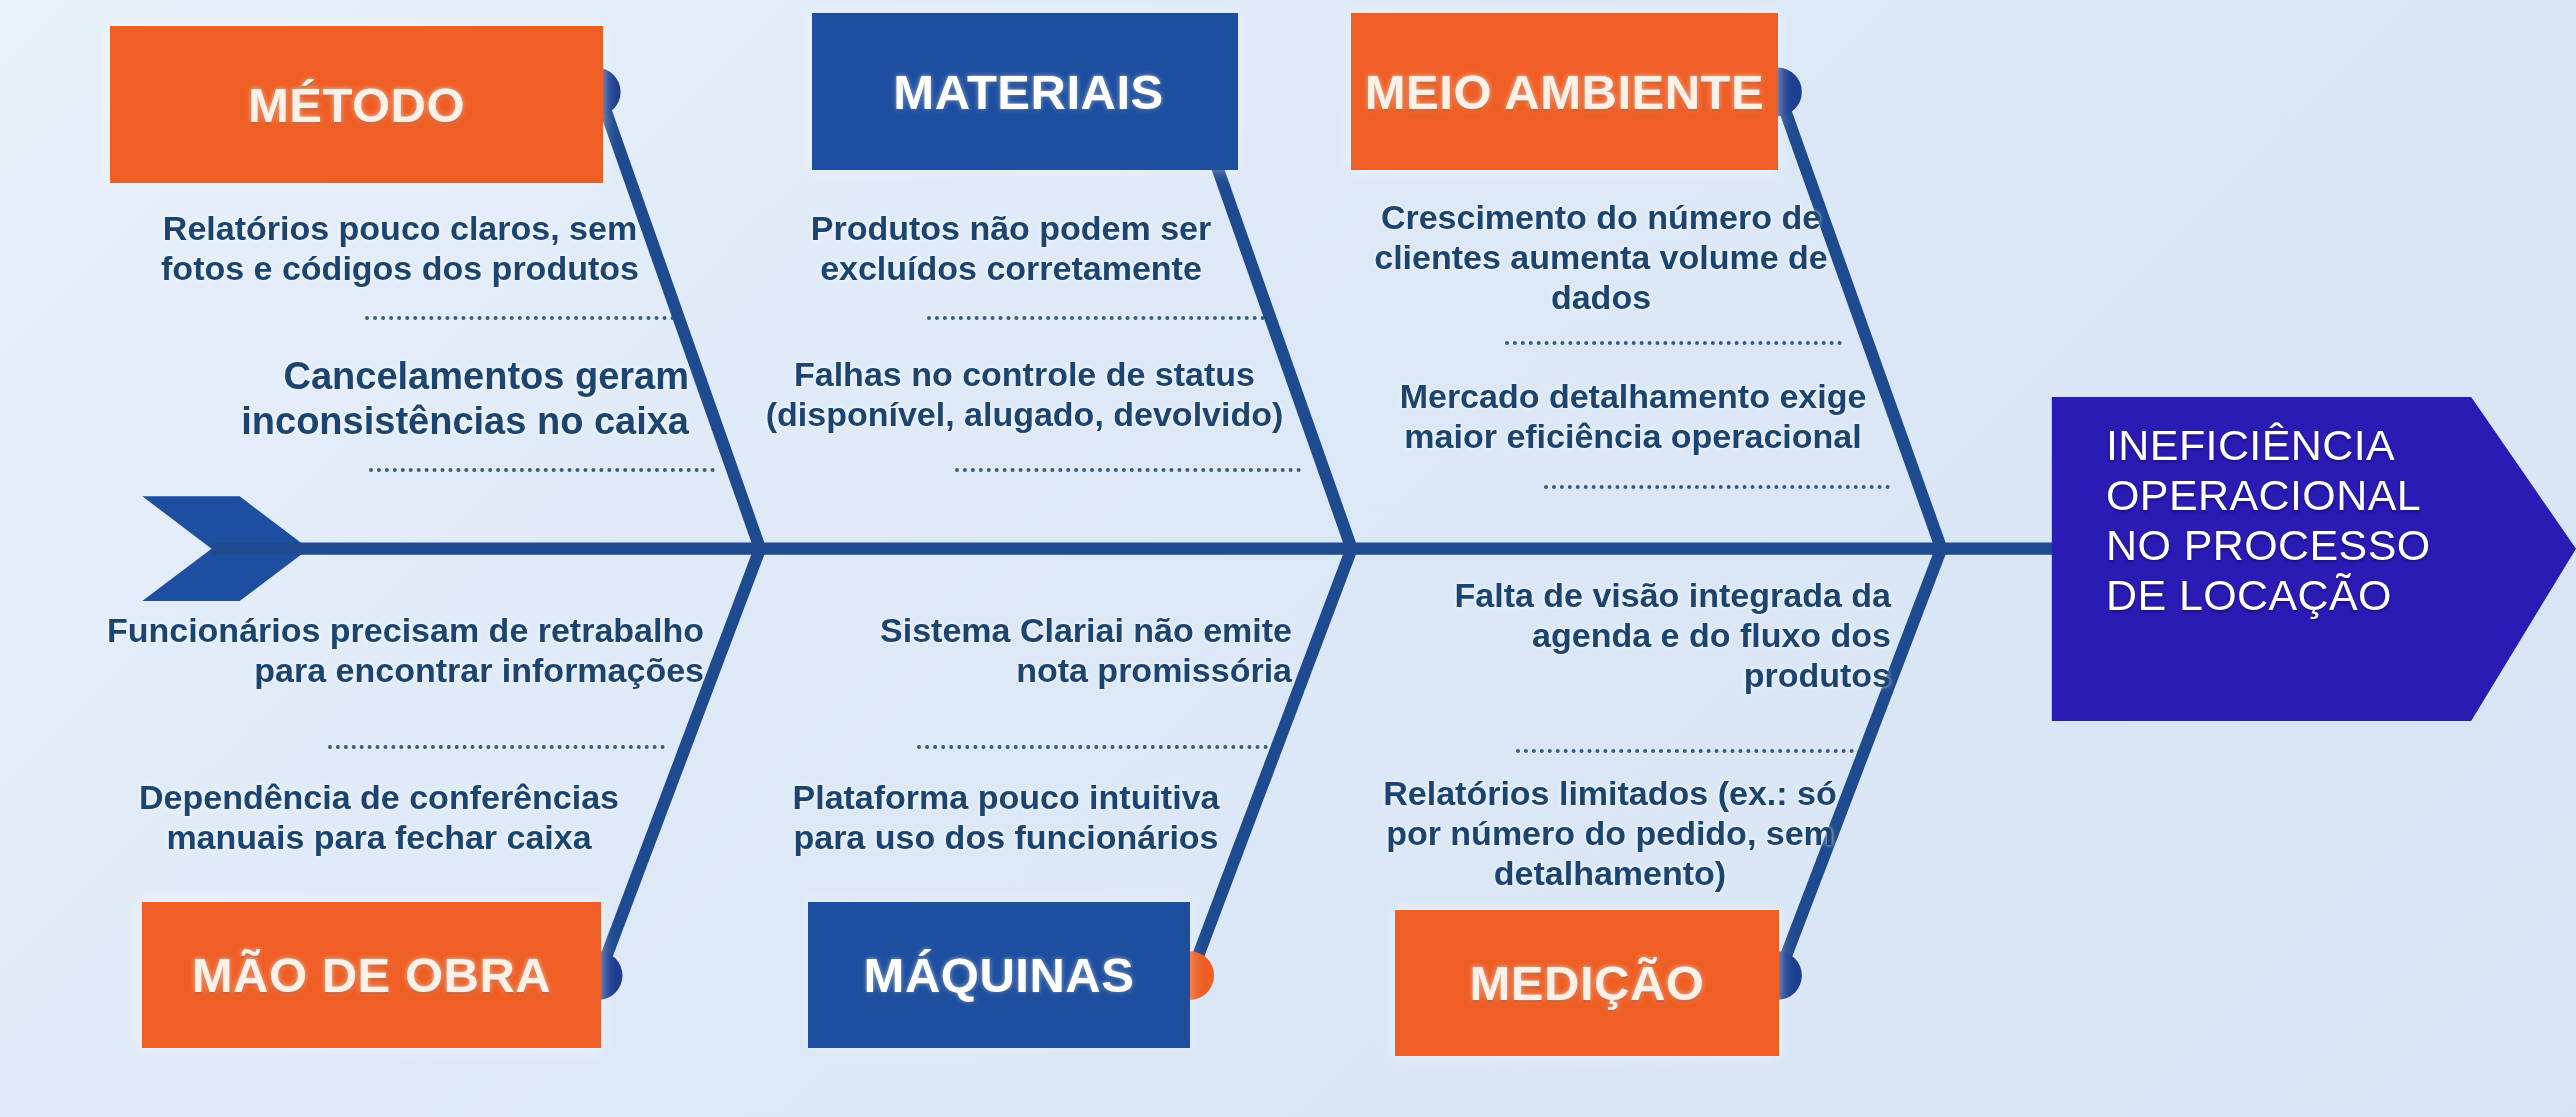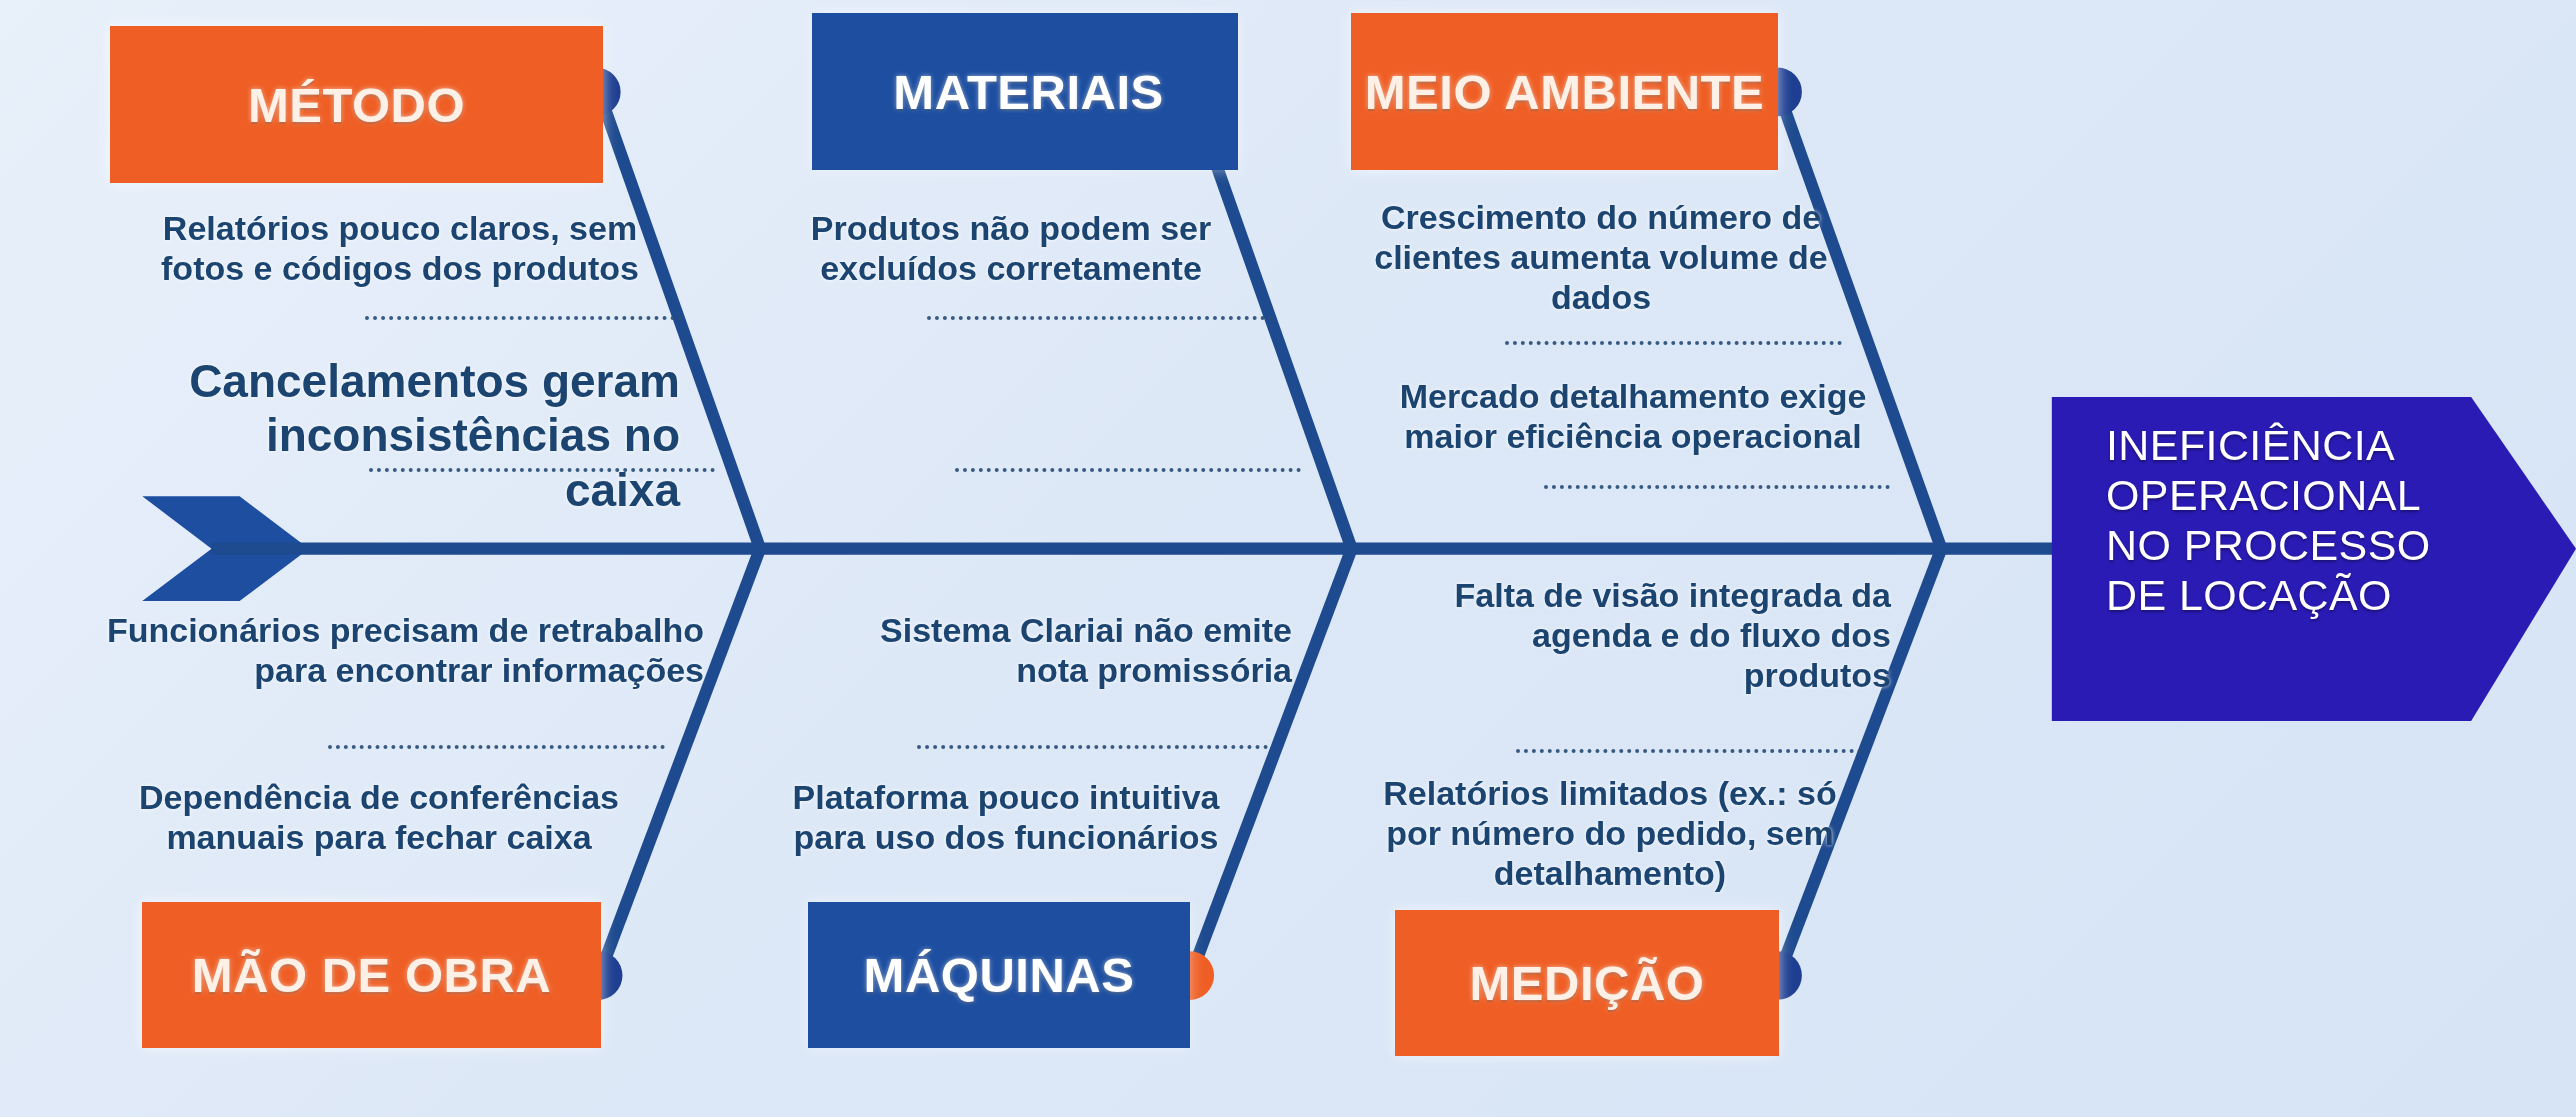--- a/index.html
+++ b/index.html
@@ -105,27 +105,29 @@
     <span>MÁQUINAS</span>
   </div>
 
   <div class="cat-box orange" style="left:1395px;top:910px;width:384px;height:146px;font-size:49px;">
     <span>MEDIÇÃO</span>
   </div>
 
   <div class="cause c" style="left:110px;top:208px;width:580px;font-size:34px;white-space:pre-line;">Relatórios pouco claros, sem
 fotos e códigos dos produtos</div>
   <div class="dots" style="left:365px;top:316px;width:318px;"></div>
-  <div class="cause r" style="left:156px;top:354px;width:524px;font-size:46px;white-space:pre-line;">Cancelamentos geram
+  <div class="cause r" style="left:165px;top:354px;width:524px;font-size:38px;white-space:pre-line;">Cancelamentos geram
 inconsistências no caixa</div>
   <div class="dots" style="left:369px;top:468px;width:346px;"></div>
 
   <div class="cause c" style="left:749px;top:208px;width:524px;font-size:34px;white-space:pre-line;">Produtos não podem ser
 excluídos corretamente</div>
   <div class="dots" style="left:927px;top:316px;width:346px;"></div>
+  <div class="cause c" style="left:739px;top:354px;width:571px;font-size:34px;white-space:pre-line;">Falhas no controle de status
+(disponível, alugado, devolvido)</div>
   <div class="dots" style="left:955px;top:468px;width:346px;"></div>
 
   <div class="cause c" style="left:1339px;top:197px;width:524px;font-size:34px;white-space:pre-line;">Crescimento do número de
 clientes aumenta volume de
 dados</div>
   <div class="dots" style="left:1505px;top:341px;width:337px;"></div>
   <div class="cause c" style="left:1359px;top:376px;width:548px;font-size:34px;white-space:pre-line;">Mercado detalhamento exige
 maior eficiência operacional</div>
   <div class="dots" style="left:1544px;top:485px;width:346px;"></div>
 

